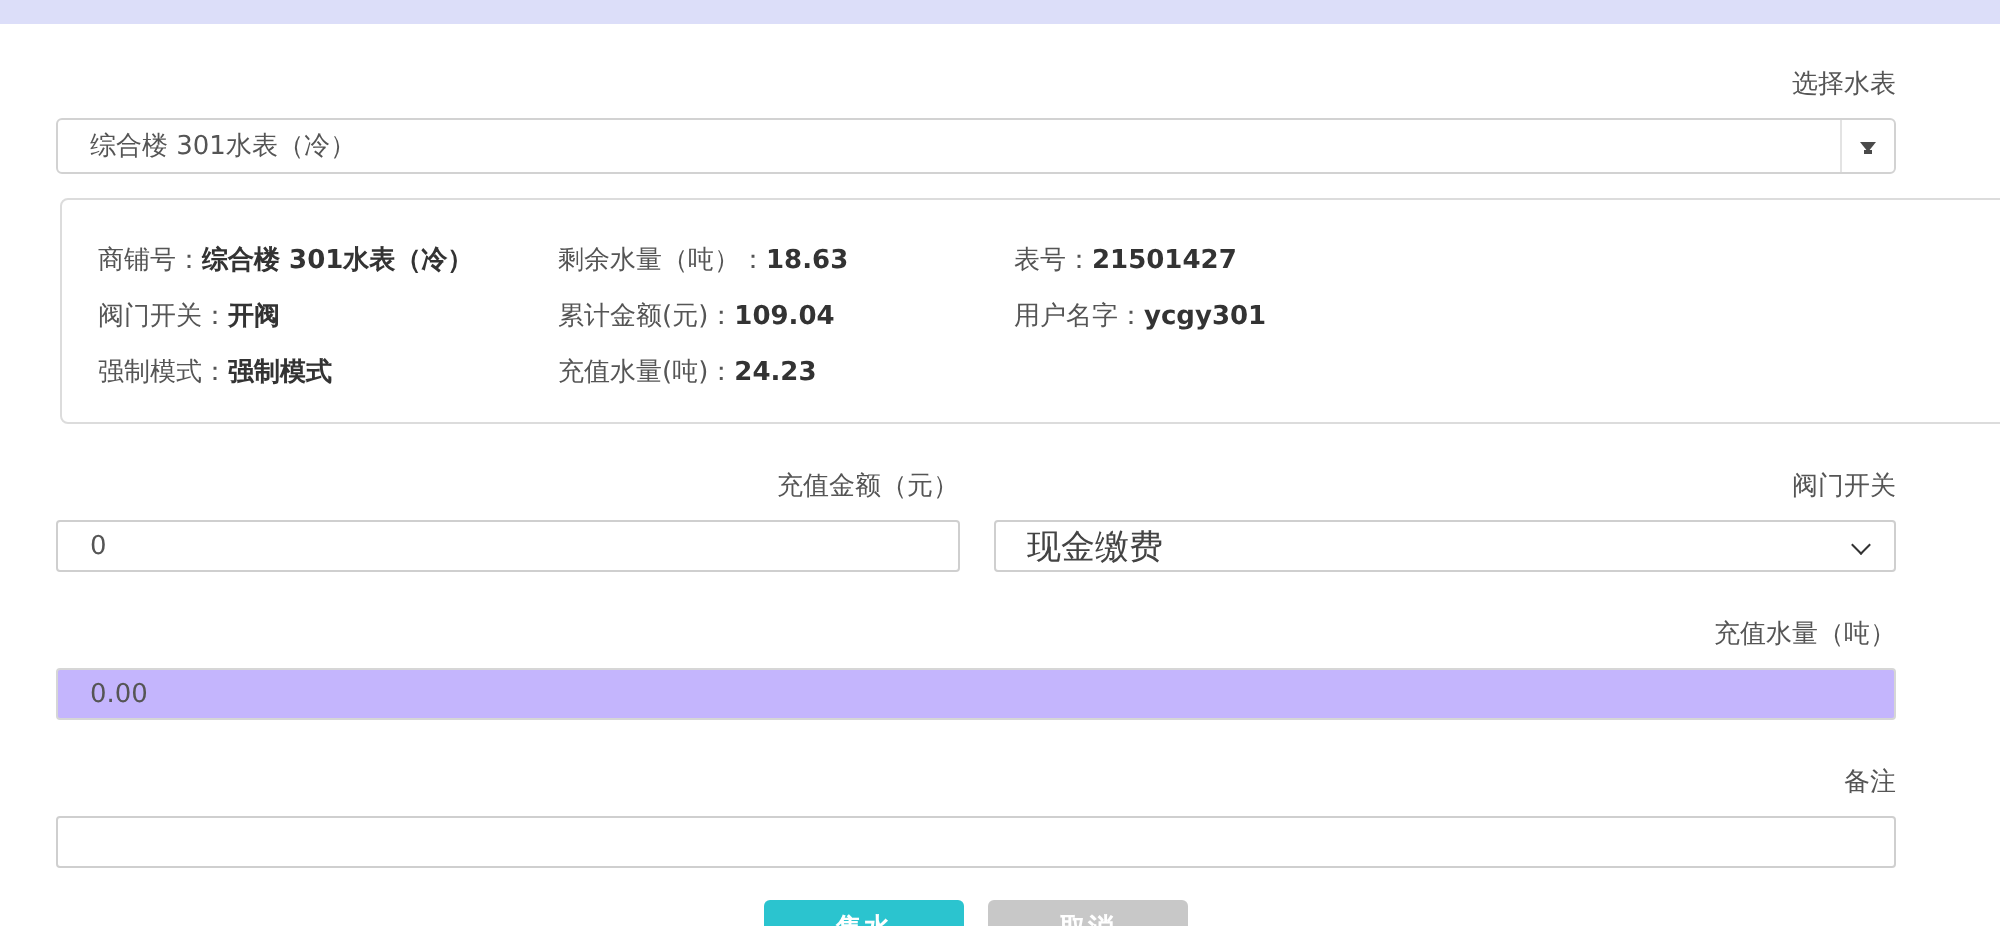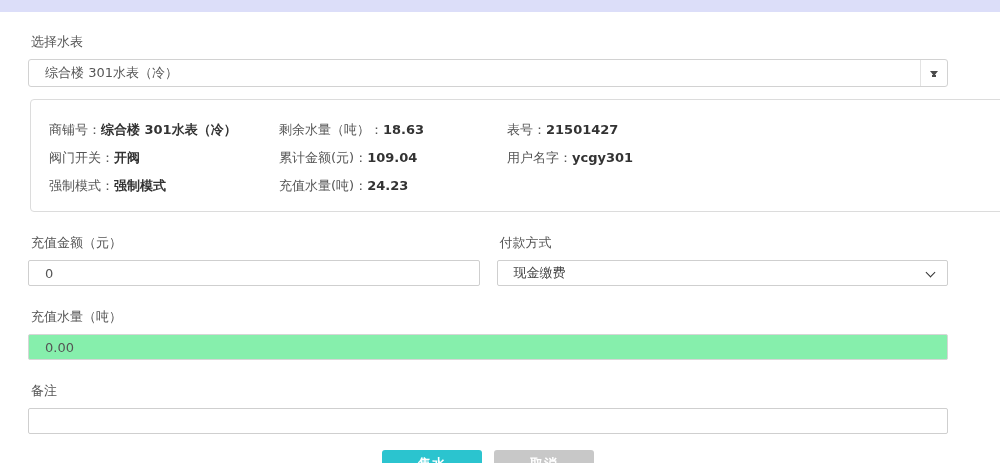--- a/index.html
+++ b/index.html
@@ -1,21 +1,21 @@
 <!DOCTYPE html>
 <html><head>
 <meta charset="utf-8">
 <style>
   * { box-sizing: border-box; margin: 0; padding: 0; }
   html, body { width: 1000px; height: 463px; background: #ffffff;
     font-family: "DejaVu Sans", "Liberation Sans", sans-serif; }
   .top-strip { height: 12px; width: 100%; background: #dcdef9; }
   .container { width: 920px; margin: 21px 0 0 28px; }
 
-  .field-label { font-size: 13px; color: #555; margin: 0 0 8px 3px; display: block; }
+  .field-label { font-size: 13px; color: #555; margin: 0 0 8px 3px; display: block; text-align: right; }
 
   
   .combo { position: relative; height: 28px; border: 1px solid #d2d2d2;
     border-radius: 3px; background: #fff; display: flex; align-items: center; }
   .combo-text { flex: 1; padding-left: 16px; font-size: 13px; color: #555; }
   .combo-caret-box { width: 27px; height: 100%; border-left: 1px solid #e3e3e3;
     display: flex; align-items: center; justify-content: center; }
   .caret-down { width: 0; height: 0; border-left: 4px solid transparent;
     border-right: 4px solid transparent; border-top: 5px solid #4a4a4a; }
   .caret-stem { position: absolute; width: 4px; height: 2px; background: #4a4a4a;
@@ -27,26 +27,26 @@
     display: grid; grid-template-columns: 230px 228px auto; }
   .info-cell { font-size: 13px; color: #555; padding-top: 10px; white-space: nowrap; }
   .info-cell b { color: #333; font-weight: 700; }
 
   
   .form-row { display: flex; gap: 17px; margin-top: 22px; }
   .form-col { flex: 1; }
   .text-input { width: 100%; height: 26px; border: 1px solid #cfcfcf;
     border-radius: 2px; padding: 0 8px 0 16px; font-size: 13px; color: #555;
     background: #fff; outline: none; font-family: inherit; }
-  .text-input.disabled { background: #86efac; border-color: #d6d6d6; color: #555; }
+  .text-input.disabled { background: #c4b5fd; border-color: #d6d6d6; color: #555; }
 
   
   .select-box { position: relative; height: 26px; border: 1px solid #cfcfcf;
     border-radius: 2px; background: #fff; display: flex; align-items: center; }
-  .select-text { flex: 1; padding-left: 16px; font-size: 13px; color: #444; }
+  .select-text { flex: 1; padding-left: 16px; font-size: 17px; color: #444; }
   .chevron-down { position: absolute; right: 13px; top: 8px; width: 7px; height: 7px;
     border-right: 1.6px solid #333; border-bottom: 1.6px solid #333;
     transform: rotate(45deg); }
 
   .remark-section { margin-top: 22px; }
 
   
   .button-row { margin-top: 16px; display: flex; justify-content: center; gap: 12px; }
   .btn { width: 100px; height: 28px; border: none; border-radius: 3px;
     font-size: 13px; font-weight: 700; color: #ffffff; cursor: pointer;
@@ -96,21 +96,21 @@
       <span>充值水量(吨)：</span><b>24.23</b>
     </div>
   </div>
 
   <div class="form-row">
     <div class="form-col">
       <label class="field-label">充值金额（元）</label>
       <input class="text-input" type="text" value="0" style="">
     </div>
     <div class="form-col">
-      <label class="field-label">付款方式</label>
+      <label class="field-label">阀门开关</label>
       <div class="select-box">
         <span class="select-text">现金缴费</span>
         <span class="chevron-down"></span>
       </div>
     </div>
   </div>
 
   <div class="form-row">
     <div class="form-col">
       <label class="field-label">充值水量（吨）</label>

